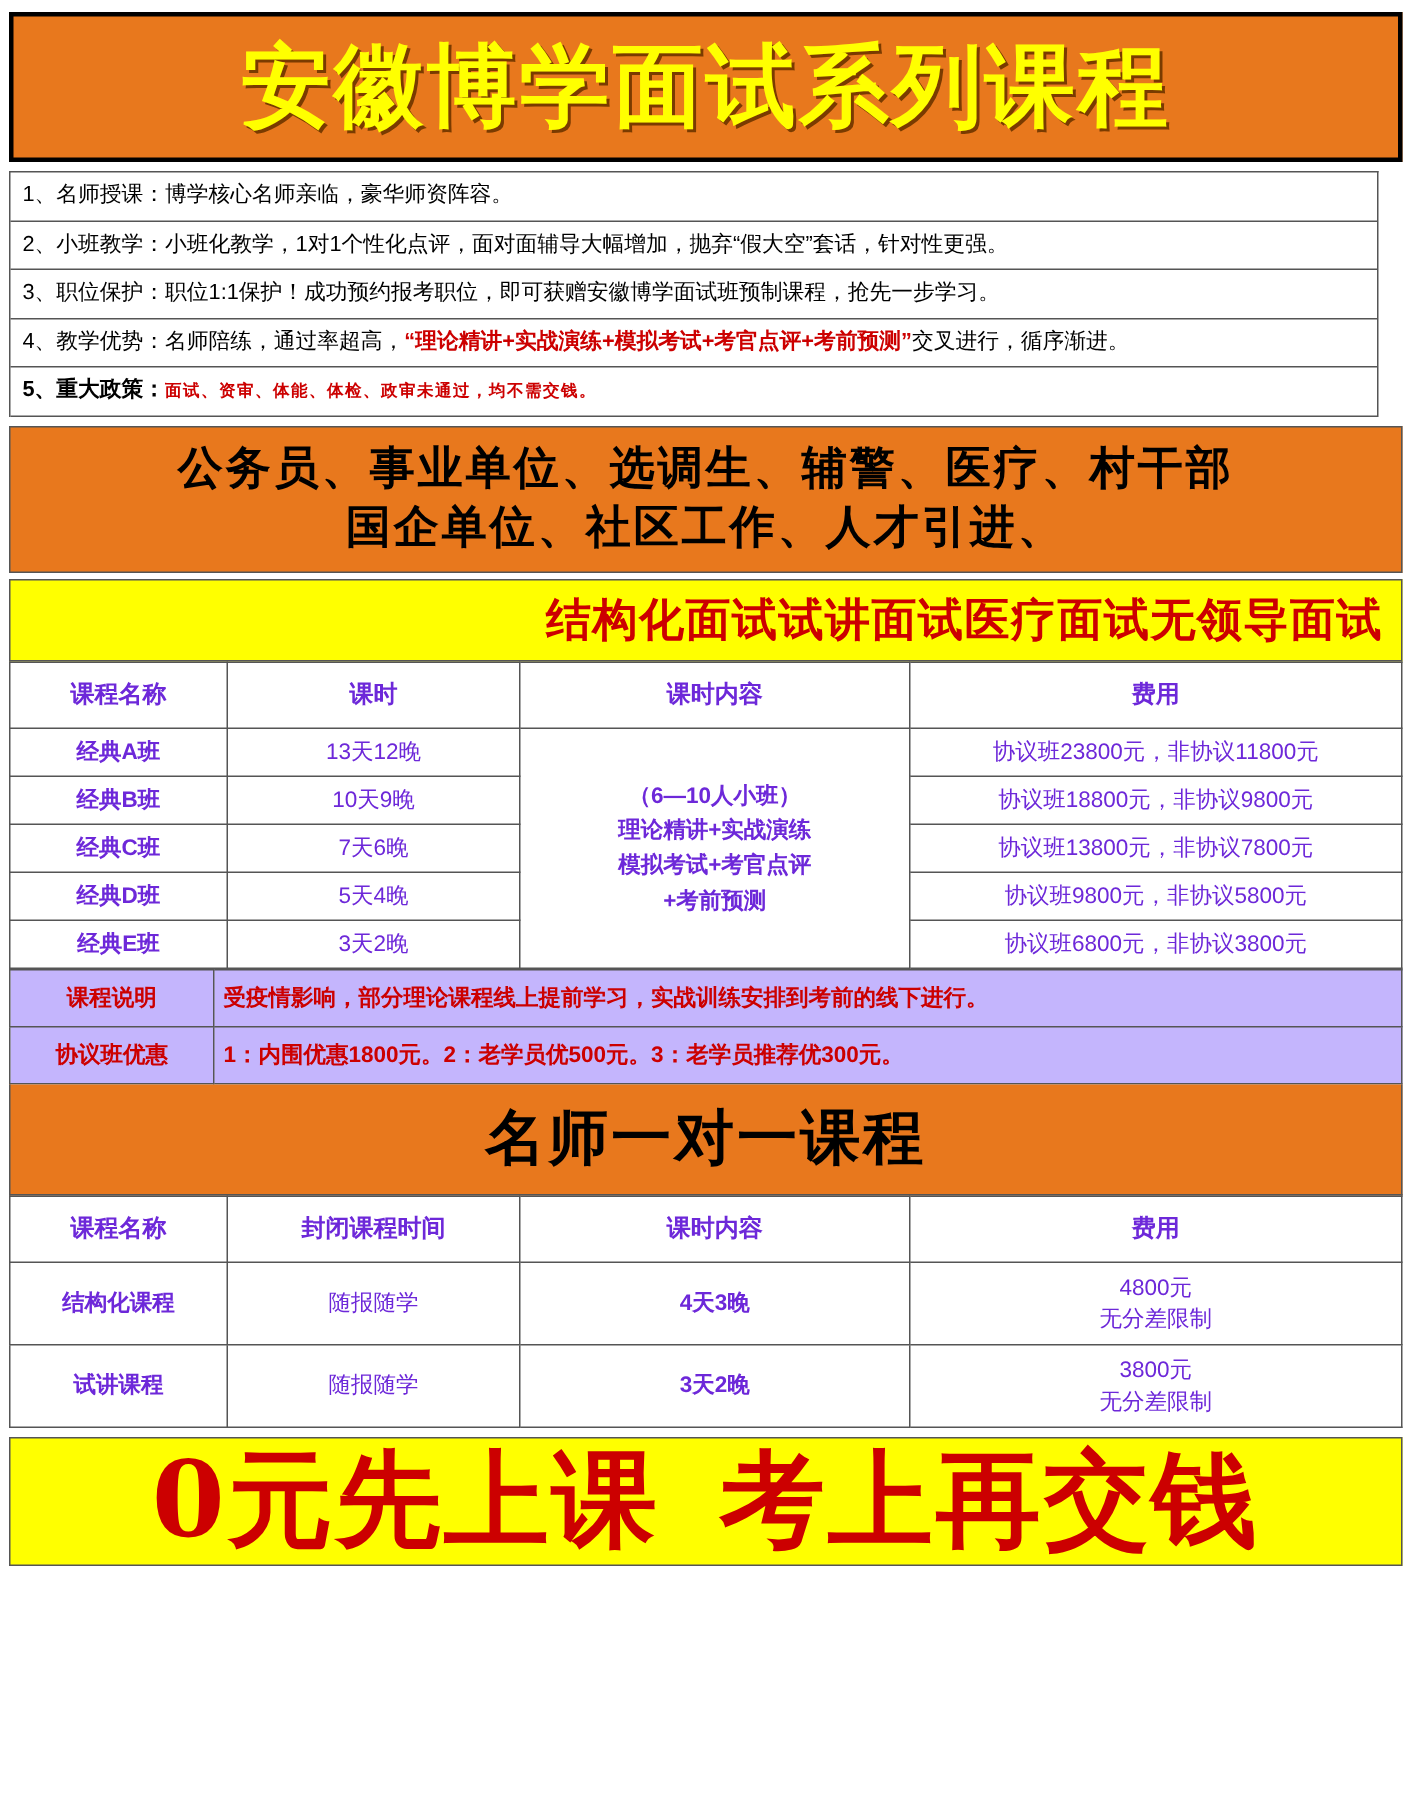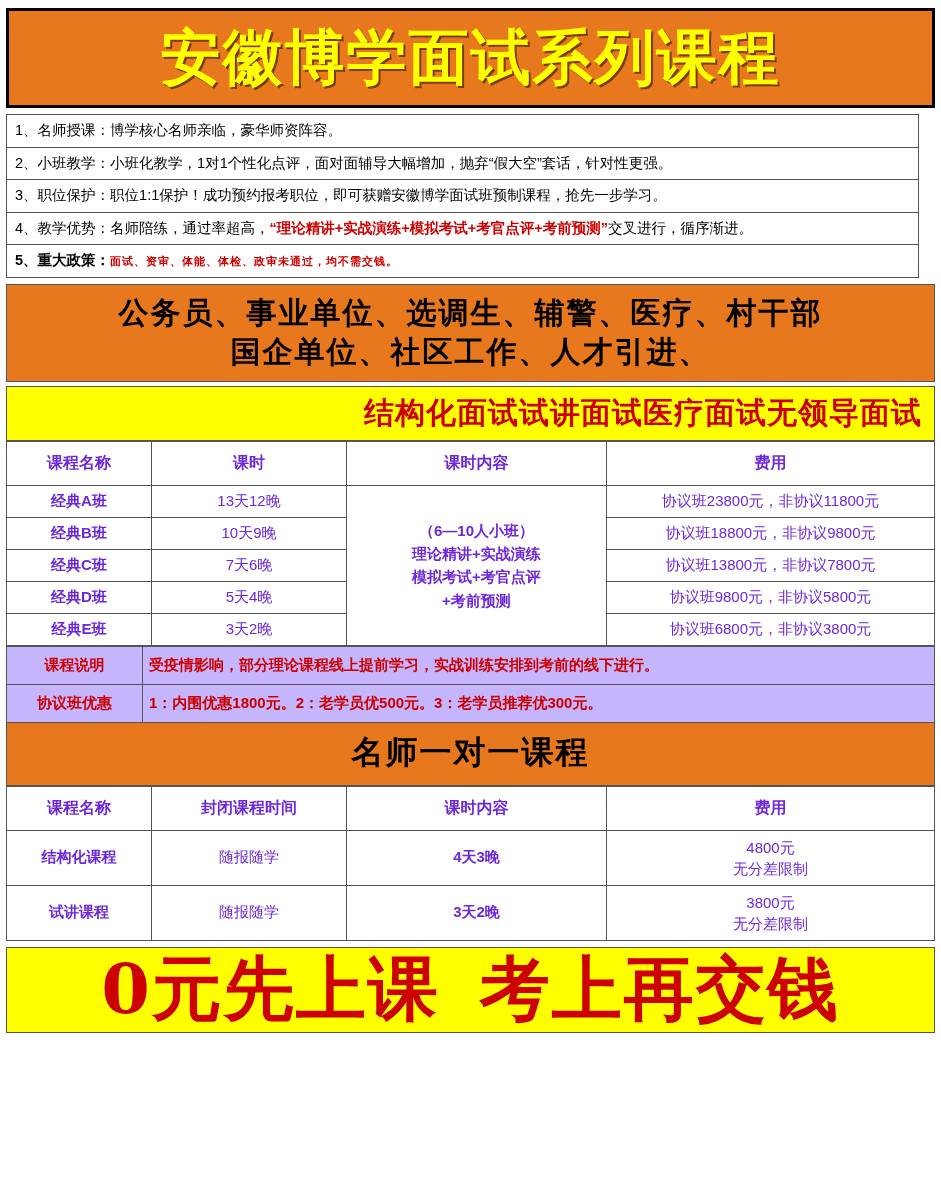--- a/index.html
+++ b/index.html
@@ -169,21 +169,21 @@
     background: #e8781d;
     border: 1px solid #555;
     border-top: none;
     text-align: center;
     padding: 8px 0 10px 0;
   }
   .oto-banner .oto-text {
     color: #000;
     font-family: "DejaVu Serif", "Liberation Serif", serif;
     font-weight: bold;
-    font-size: 32px;
+    font-size: 40px;
     letter-spacing: 2px;
   }
 
   .red-course {
     color: #cc0000;
     font-weight: bold;
     font-size: 15.5px;
   }
   .red-bold {
     color: #cc0000;

